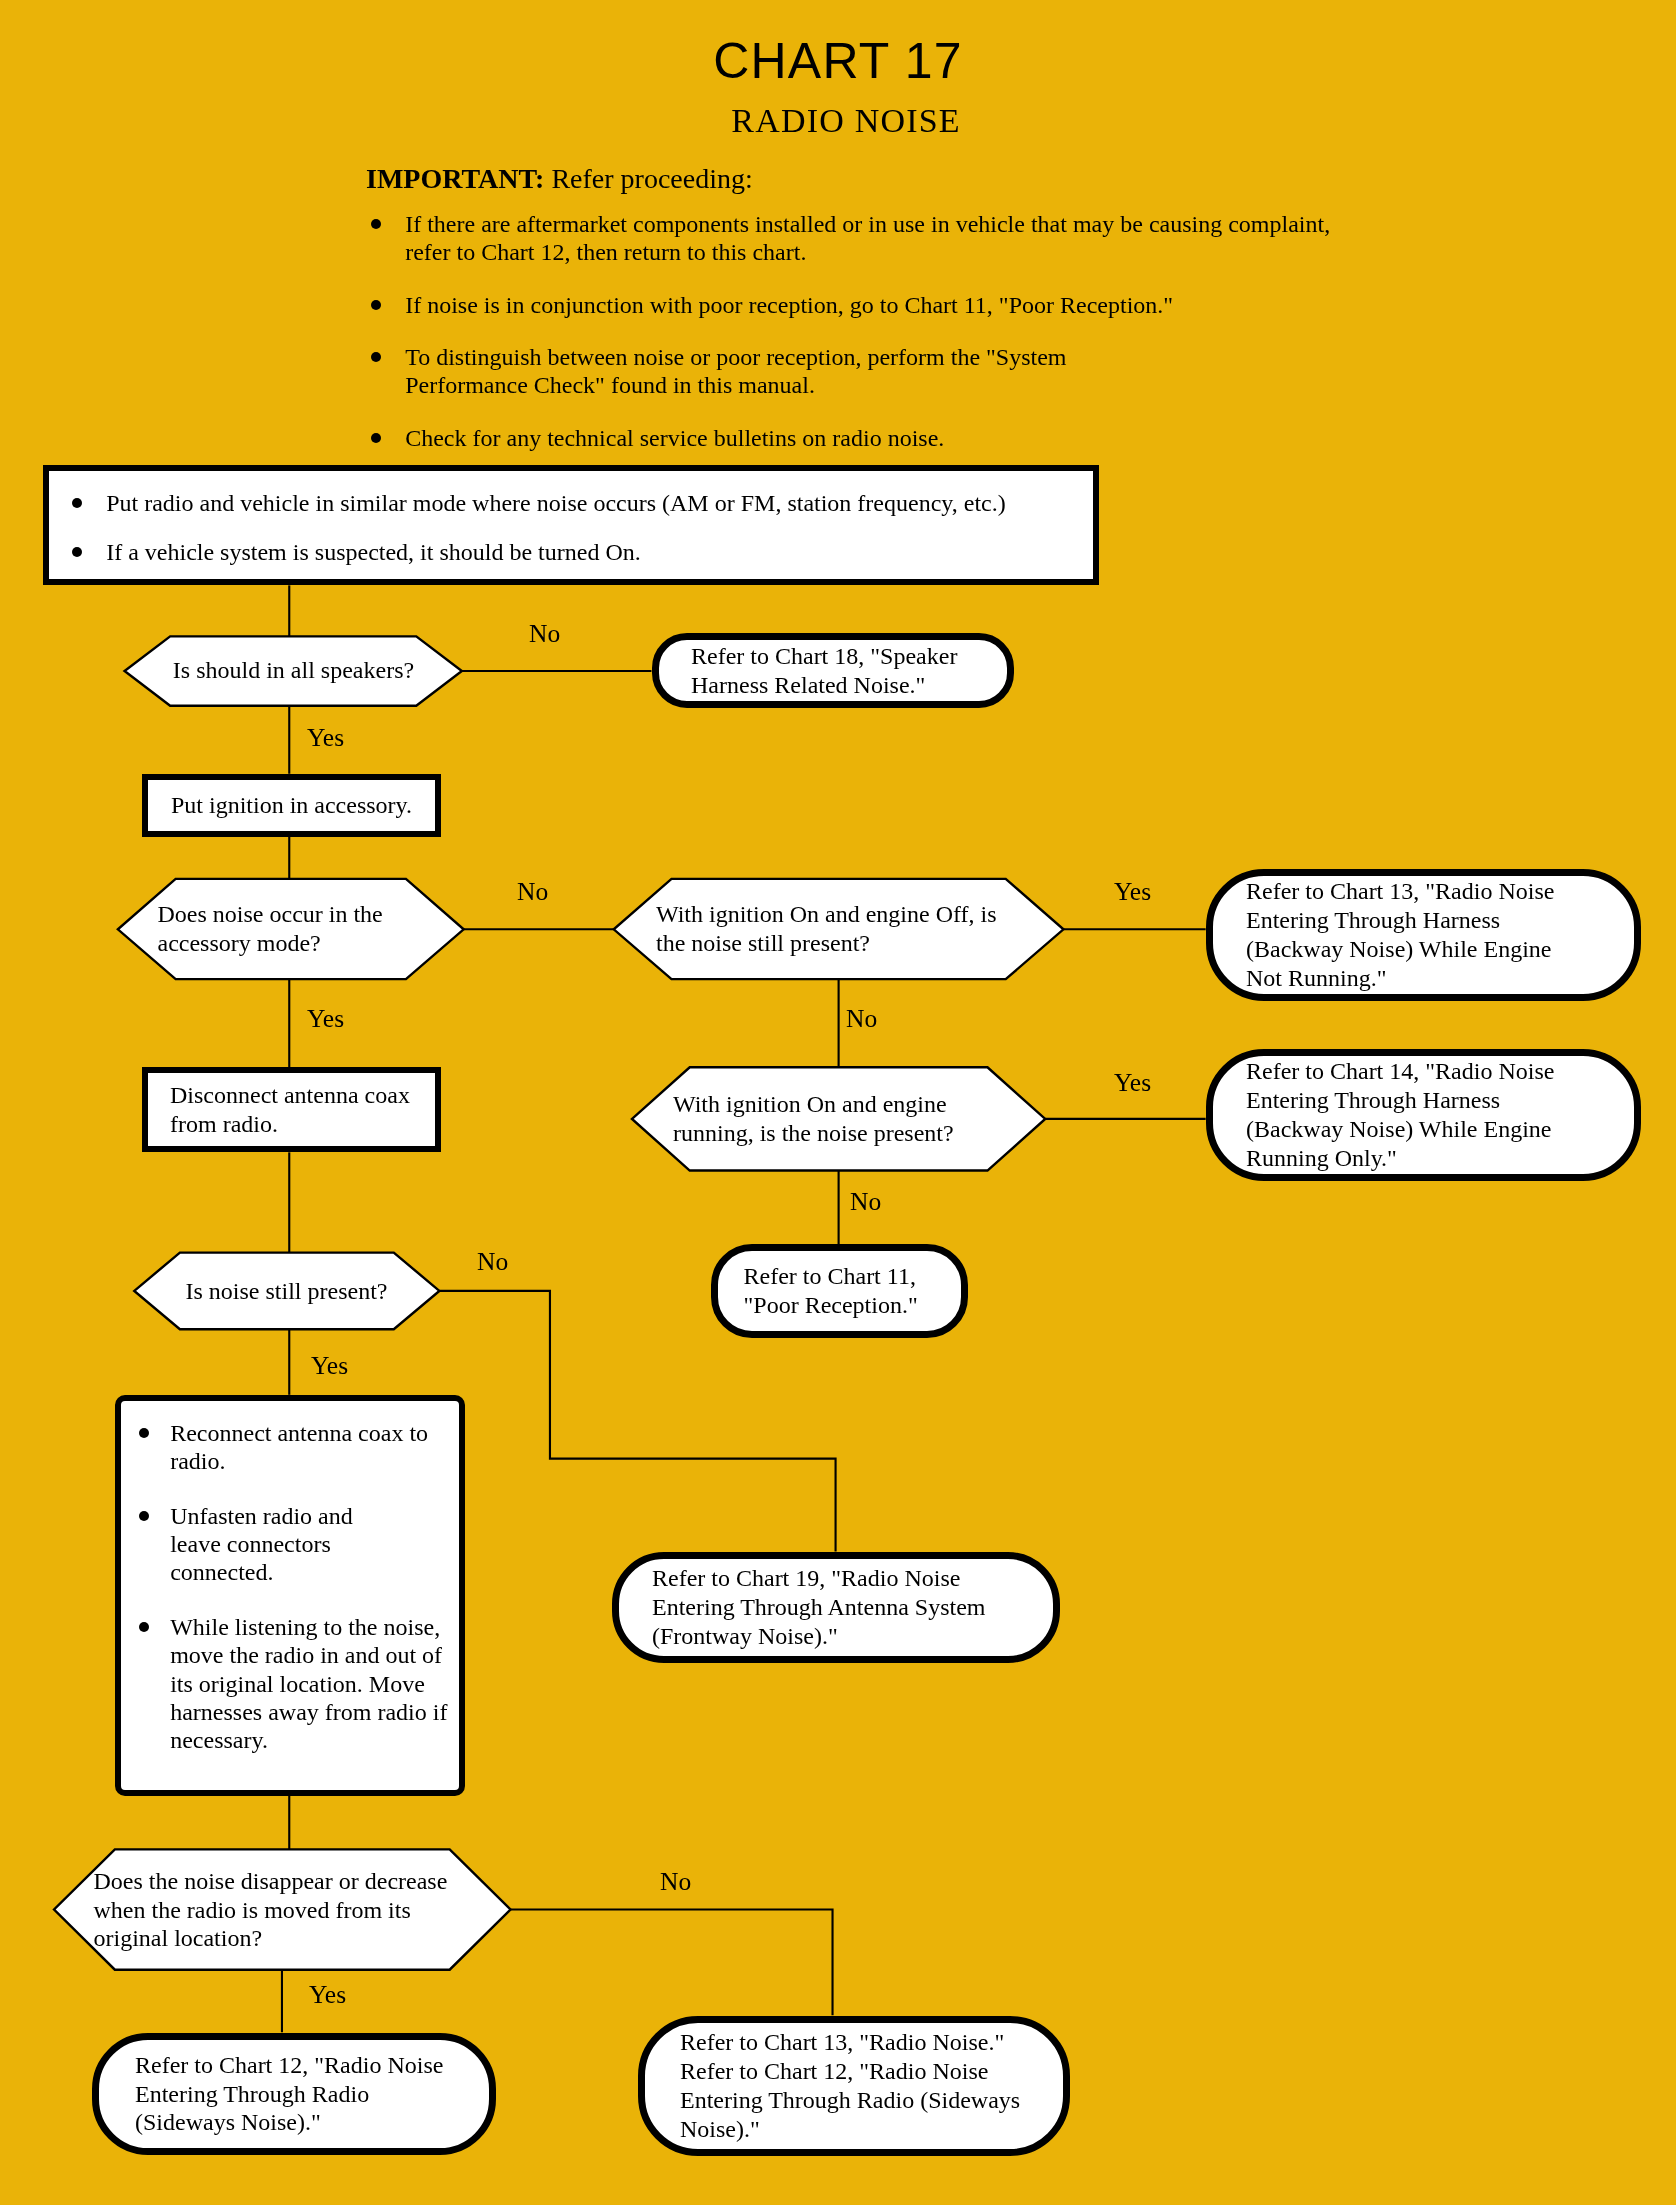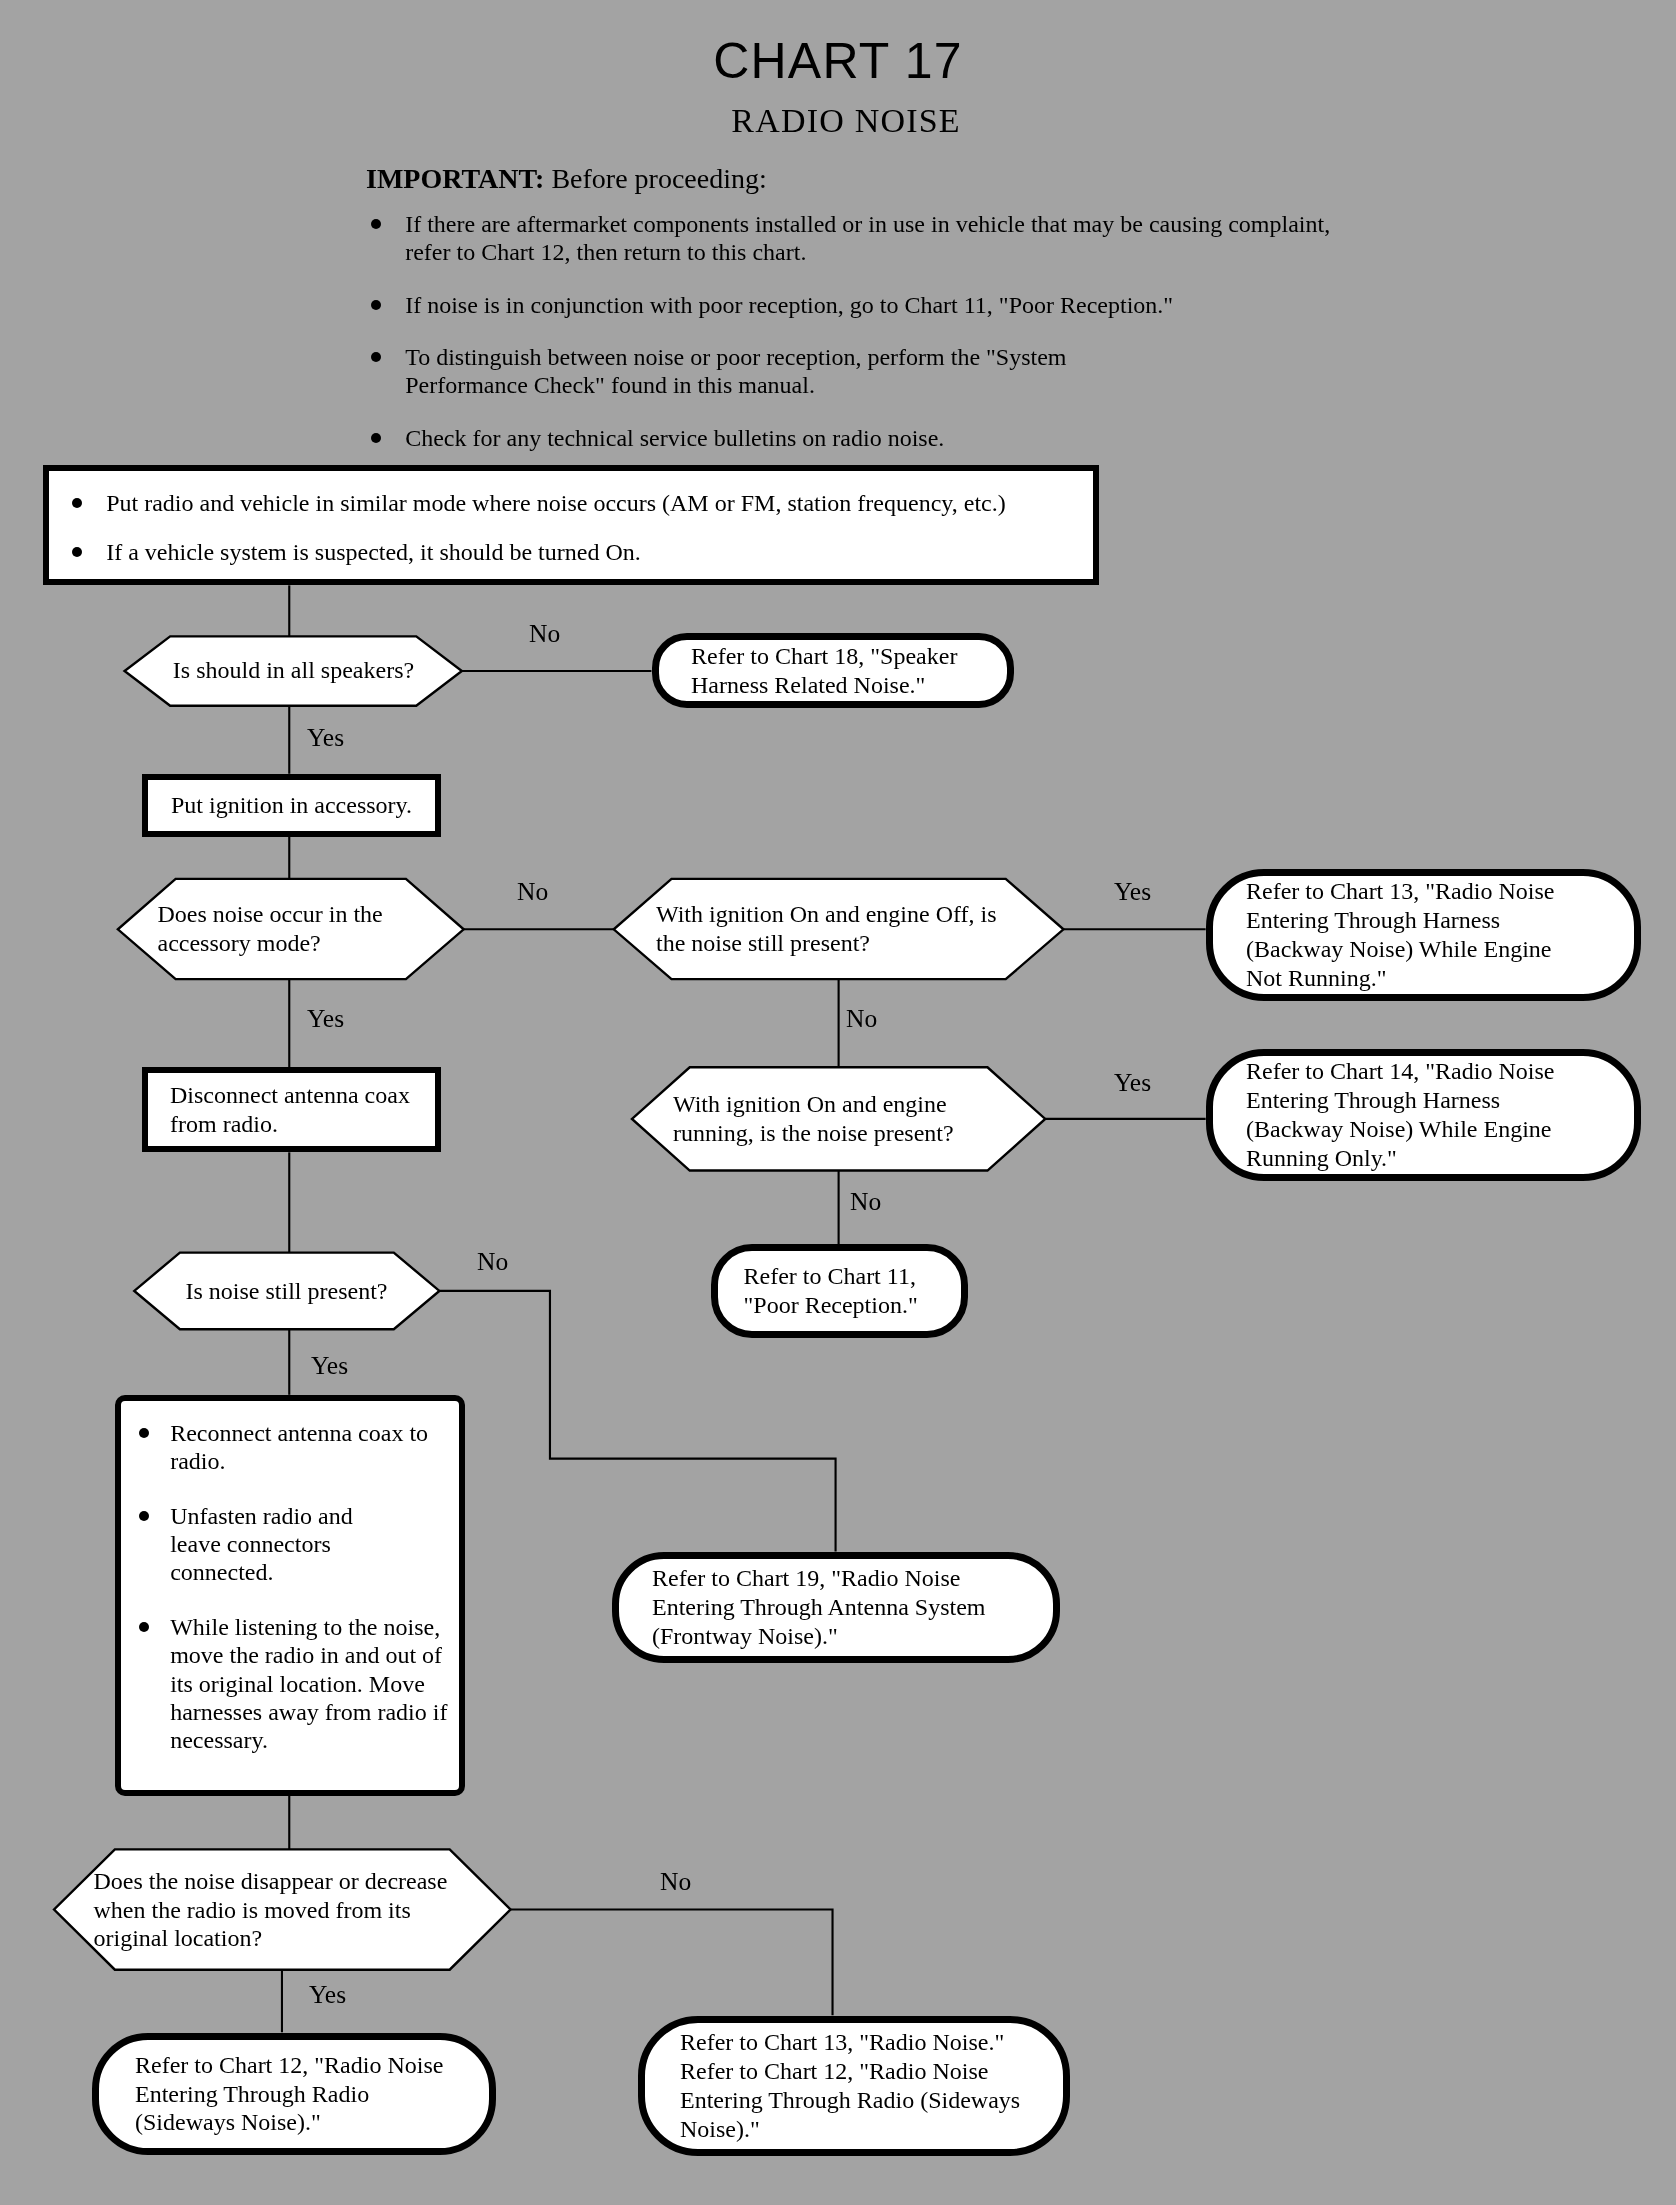--- a/index.html
+++ b/index.html
@@ -1,16 +1,16 @@
 <!DOCTYPE html>
 <html style="font-size:9.7px"><head>
 <meta charset="utf-8">
 <style>
   html,body{margin:0;padding:0;background:#fff;}
-  .page{position:relative;width:1676px;height:2205px;background:#a3a3a3;overflow:hidden;
+  .page{position:relative;width:1676px;height:2205px;background:#eab308;overflow:hidden;
         font-family:"Liberation Serif", serif;color:#000;}
   .wires{position:absolute;left:0;top:0;width:1676px;height:2205px;}
   .wires line, .wires polyline{stroke:#000;stroke-width:3.5;fill:none;}
   .wires polygon{fill:#fff;stroke:#000;stroke-width:4;}
   .title{position:absolute;left:0;top:32px;width:1676px;text-align:center;
          font-family:"Liberation Sans", sans-serif;font-size:50px;letter-spacing:1.2px;}
   .subtitle{position:absolute;left:8px;top:102px;width:1676px;text-align:center;
             font-size:34px;letter-spacing:1.2px;}
   .impline{position:absolute;left:366px;top:163px;font-size:28px;}
   .impline b{font-weight:bold;}
@@ -70,21 +70,21 @@
       <polygon points="296,2061 648,2061 723,2124 648,2187 296,2187 221,2124"></polygon>
       <polygon points="189,3043 740,3043 840,3142 740,3241 189,3241 89,3142"></polygon>
     </g>
   </svg>
 
   <div class="title">CHART 17</div>
   <div class="subtitle">RADIO NOISE</div>
 
   <div class="impline">
     <b>IMPORTANT:</b>
-    <span>Before proceeding:</span>
+    <span>Refer proceeding:</span>
   </div>
 
   <div class="blist">
     <div class="bitem">
       <span class="dot"></span>
       <span>If there are aftermarket components installed or in use in vehicle that may be causing complaint, refer to Chart 12, then return to this chart.</span>
     </div>
     <div class="bitem">
       <span class="dot"></span>
       <span>If noise is in conjunction with poor reception, go to Chart 11, "Poor Reception."</span>

